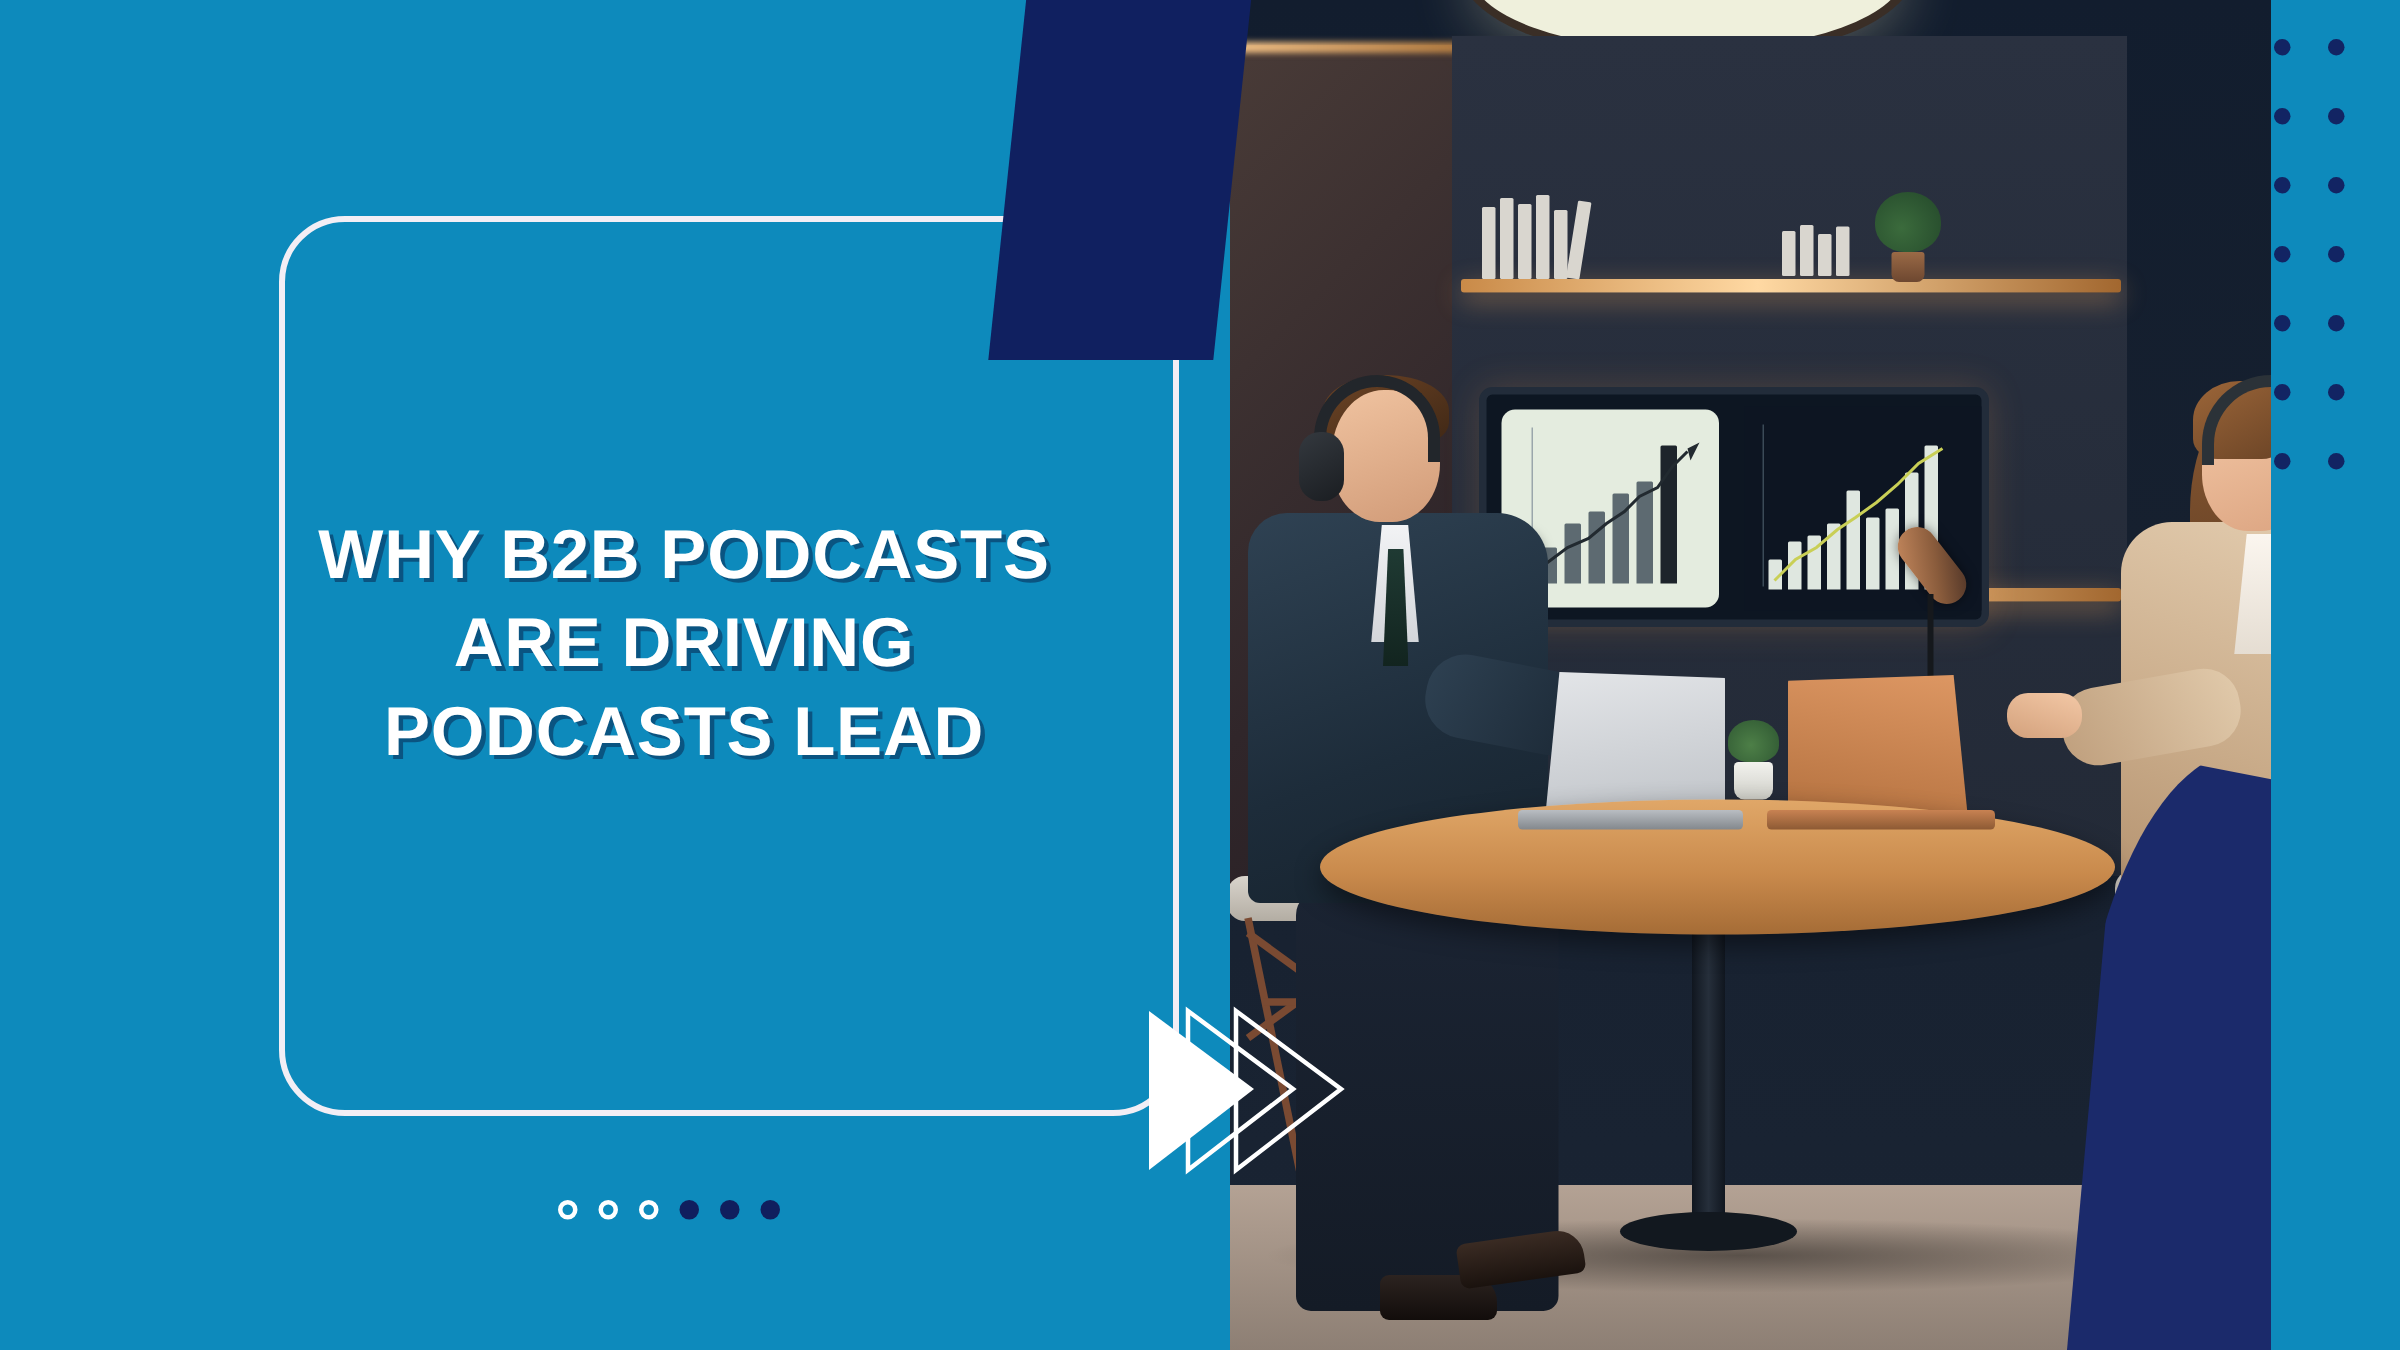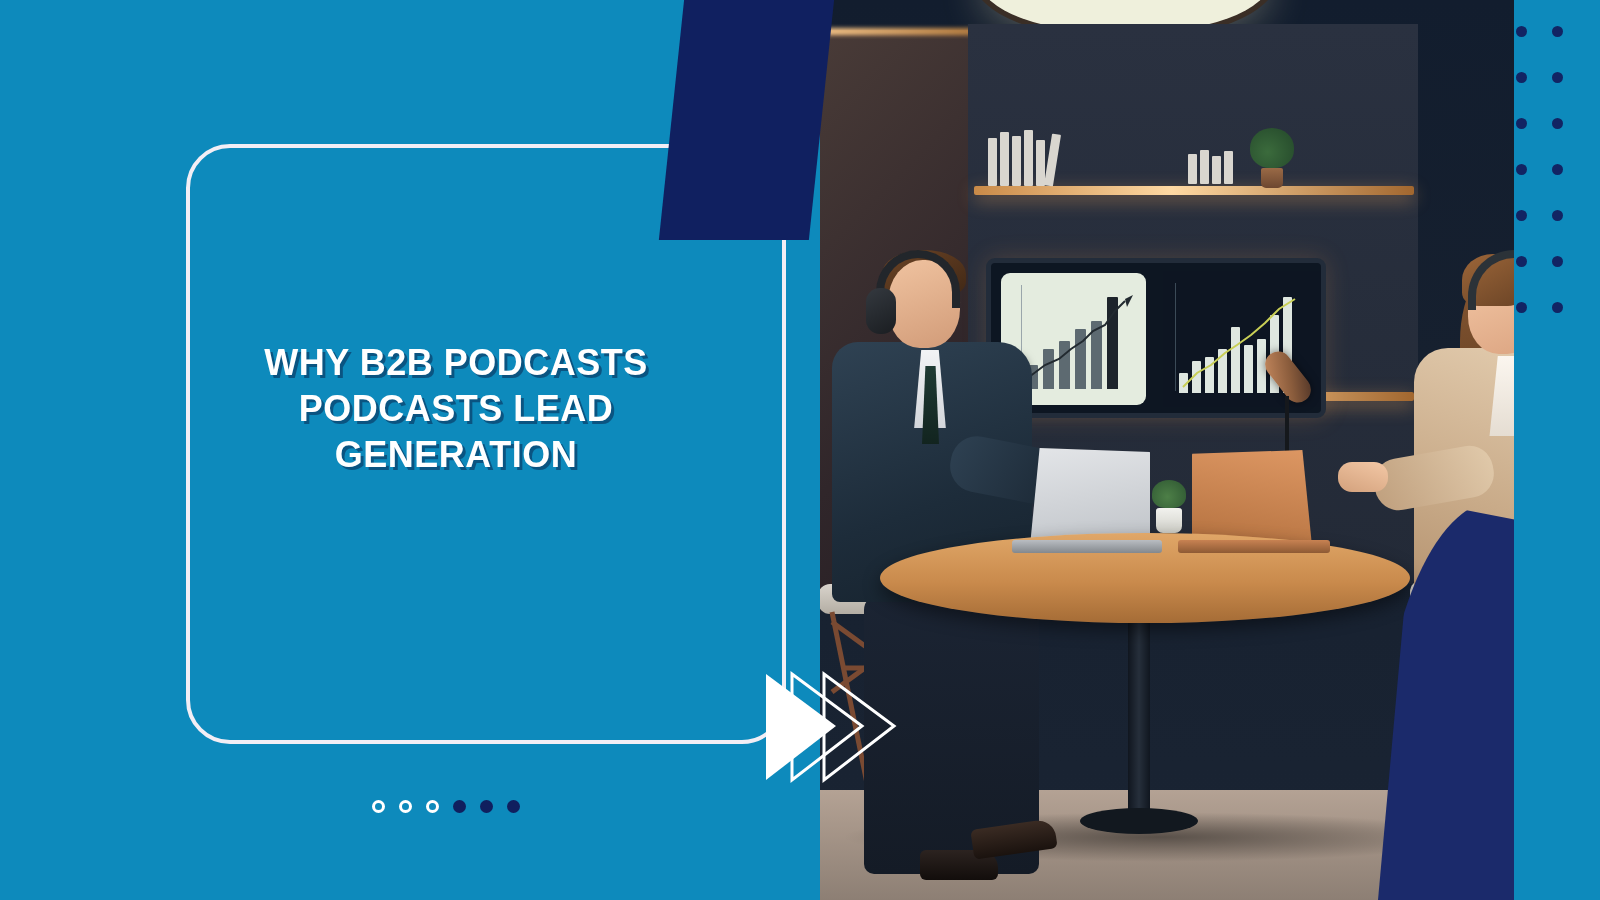--- a/index.html
+++ b/index.html
@@ -55,21 +55,21 @@
     border-radius:44px;
     z-index:3;
   }
 
   
   .headline {
     position:absolute; left:196px; top:340px;
     width:520px;
     text-align:center;
     color:#ffffff;
-    font-size:36px;
+    font-size:46px;
     font-weight:bold;
     line-height:1.28;
     letter-spacing:0.5px;
     text-shadow:3px 3px 0 rgba(10,40,80,0.55);
     z-index:5;
   }
 
   
   .pagination {
     position:absolute; left:372px; top:800px;
@@ -615,22 +615,22 @@
     <span class="dot"></span>
     <span class="dot"></span>
     <span class="dot"></span>
     <span class="dot"></span>
   </div>
 
   <div class="frame"></div>
 
   <div class="headline">
     <div>WHY B2B PODCASTS</div>
+    <div>ARE DRIVING</div>
     <div>PODCASTS LEAD</div>
-    <div>GENERATION</div>
   </div>
 
   <div class="pagination">
     <span class="pdot hollow"></span>
     <span class="pdot hollow"></span>
     <span class="pdot hollow"></span>
     <span class="pdot filled"></span>
     <span class="pdot filled"></span>
     <span class="pdot filled"></span>
   </div>

